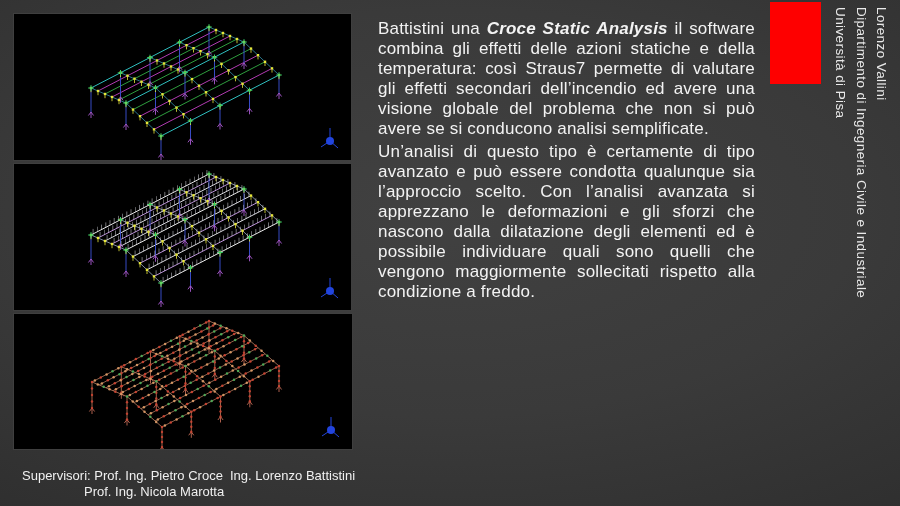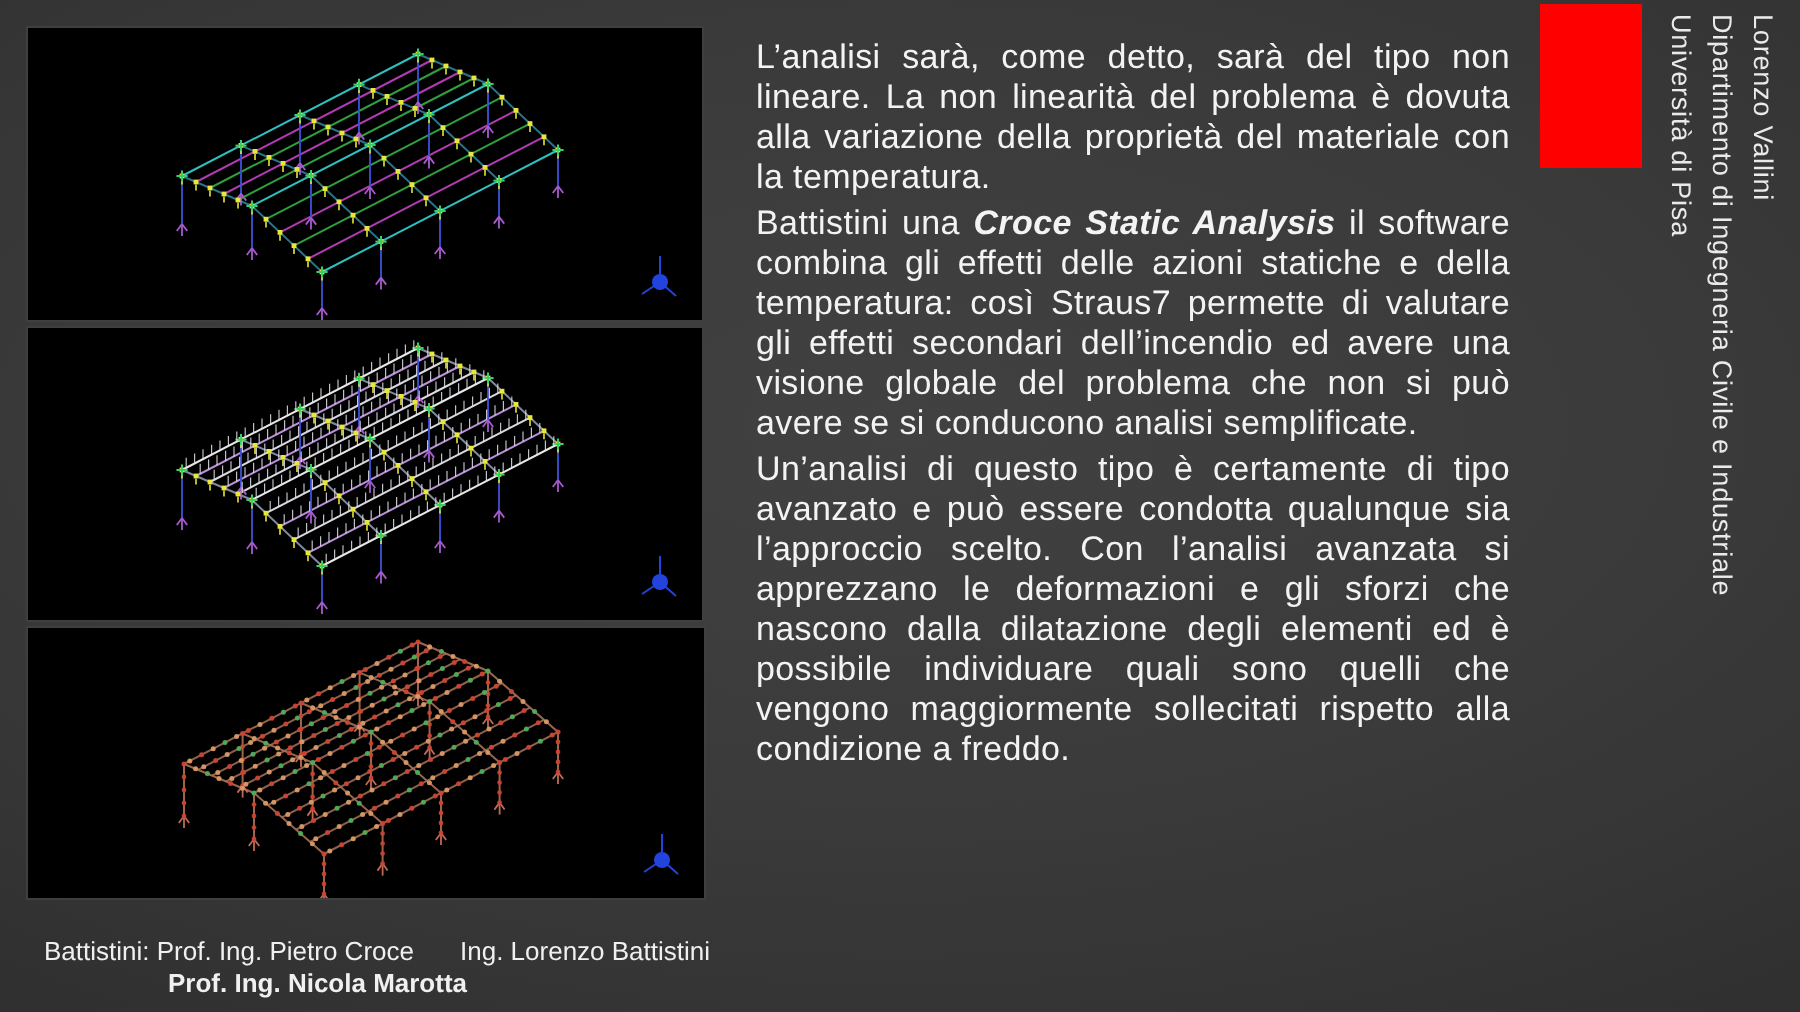--- a/index.html
+++ b/index.html
@@ -30,21 +30,21 @@
   .sidebar{
     position:absolute;top:7px;right:9px;
     writing-mode:vertical-rl;
     color:#eaeaea;font-size:13.5px;line-height:20.5px;letter-spacing:0.4px;
     white-space:nowrap;
   }
   
   .footer{position:absolute;left:0;top:468px;width:390px;color:#f0f0f0;font-size:13px;line-height:16px;}
   .f-line1{position:absolute;left:22px;top:0;white-space:nowrap;}
   .f-batt{position:absolute;left:230px;top:0;white-space:nowrap;}
-  .f-line2{position:absolute;left:84px;top:16px;white-space:nowrap;font-weight:bold;}
+  .f-line2{position:absolute;left:84px;top:16px;white-space:nowrap;}
 </style>
 </head>
 <body>
 
 <div class="slide">
 
   <figure class="fig" id="fig1">
     <svg id="svg1" viewBox="0 0 337 146">
         <line x1="77.0" y1="74.0" x2="195.0" y2="13.0" stroke="#2fbfbf" stroke-width="1" opacity="1"></line>
         <line x1="84.0" y1="77.0" x2="202.0" y2="16.0" stroke="#b23ab2" stroke-width="1" opacity="1"></line>
@@ -1245,32 +1245,31 @@
         <g>
           <line x1="317.0" y1="116.0" x2="317.0" y2="103.0" stroke="#2244dd" stroke-width="1" opacity="1"></line>
           <line x1="317.0" y1="116.0" x2="308.0" y2="122.0" stroke="#2244dd" stroke-width="1" opacity="1"></line>
           <line x1="317.0" y1="116.0" x2="325.0" y2="123.0" stroke="#2244dd" stroke-width="1" opacity="1"></line>
           <circle cx="317.0" cy="116.0" r="4" fill="#2244dd" opacity="1"></circle>
         </g>
       </svg>
   </figure>
 
   <div class="body-text" style="color: rgb(243, 243, 243);">
-    <p><span>L’analisi sarà, come detto, sarà del tipo non lineare. La non linearità del problema è dovuta alla variazione della proprietà del materiale con la temperatura.</span></p>
     <p><span>Battistini una </span><span class="qsa">Croce Static Analysis</span><span> il software combina gli effetti delle azioni statiche e della temperatura: così Straus7 permette di valutare gli effetti secondari dell’incendio ed avere una visione globale del problema che non si può avere se si conducono analisi semplificate.</span></p>
     <p><span>Un’analisi di questo tipo è certamente di tipo avanzato e può essere condotta qualunque sia l’approccio scelto. Con l’analisi avanzata si apprezzano le deformazioni e gli sforzi che nascono dalla dilatazione degli elementi ed è possibile individuare quali sono quelli che vengono maggiormente sollecitati rispetto alla condizione a freddo.</span></p>
   </div>
 
   <div class="red-rect" style="background: rgb(254, 0, 0);"></div>
 
   <div class="sidebar">
     <div>Lorenzo Vallini</div>
     <div>Dipartimento di Ingegneria Civile e Industriale</div>
     <div>Università di Pisa</div>
   </div>
 
   <div class="footer">
-    <div class="f-line1"><span>Battistini:</span>&nbsp;<span>Prof. Ing. Pietro Croce</span></div>
+    <div class="f-line1"><span>Supervisori:</span>&nbsp;<span>Prof. Ing. Pietro Croce</span></div>
     <div class="f-batt">Ing. Lorenzo Battistini</div>
     <div class="f-line2">Prof. Ing. Nicola Marotta</div>
   </div>
 
 </div>
 
 </body></html>

